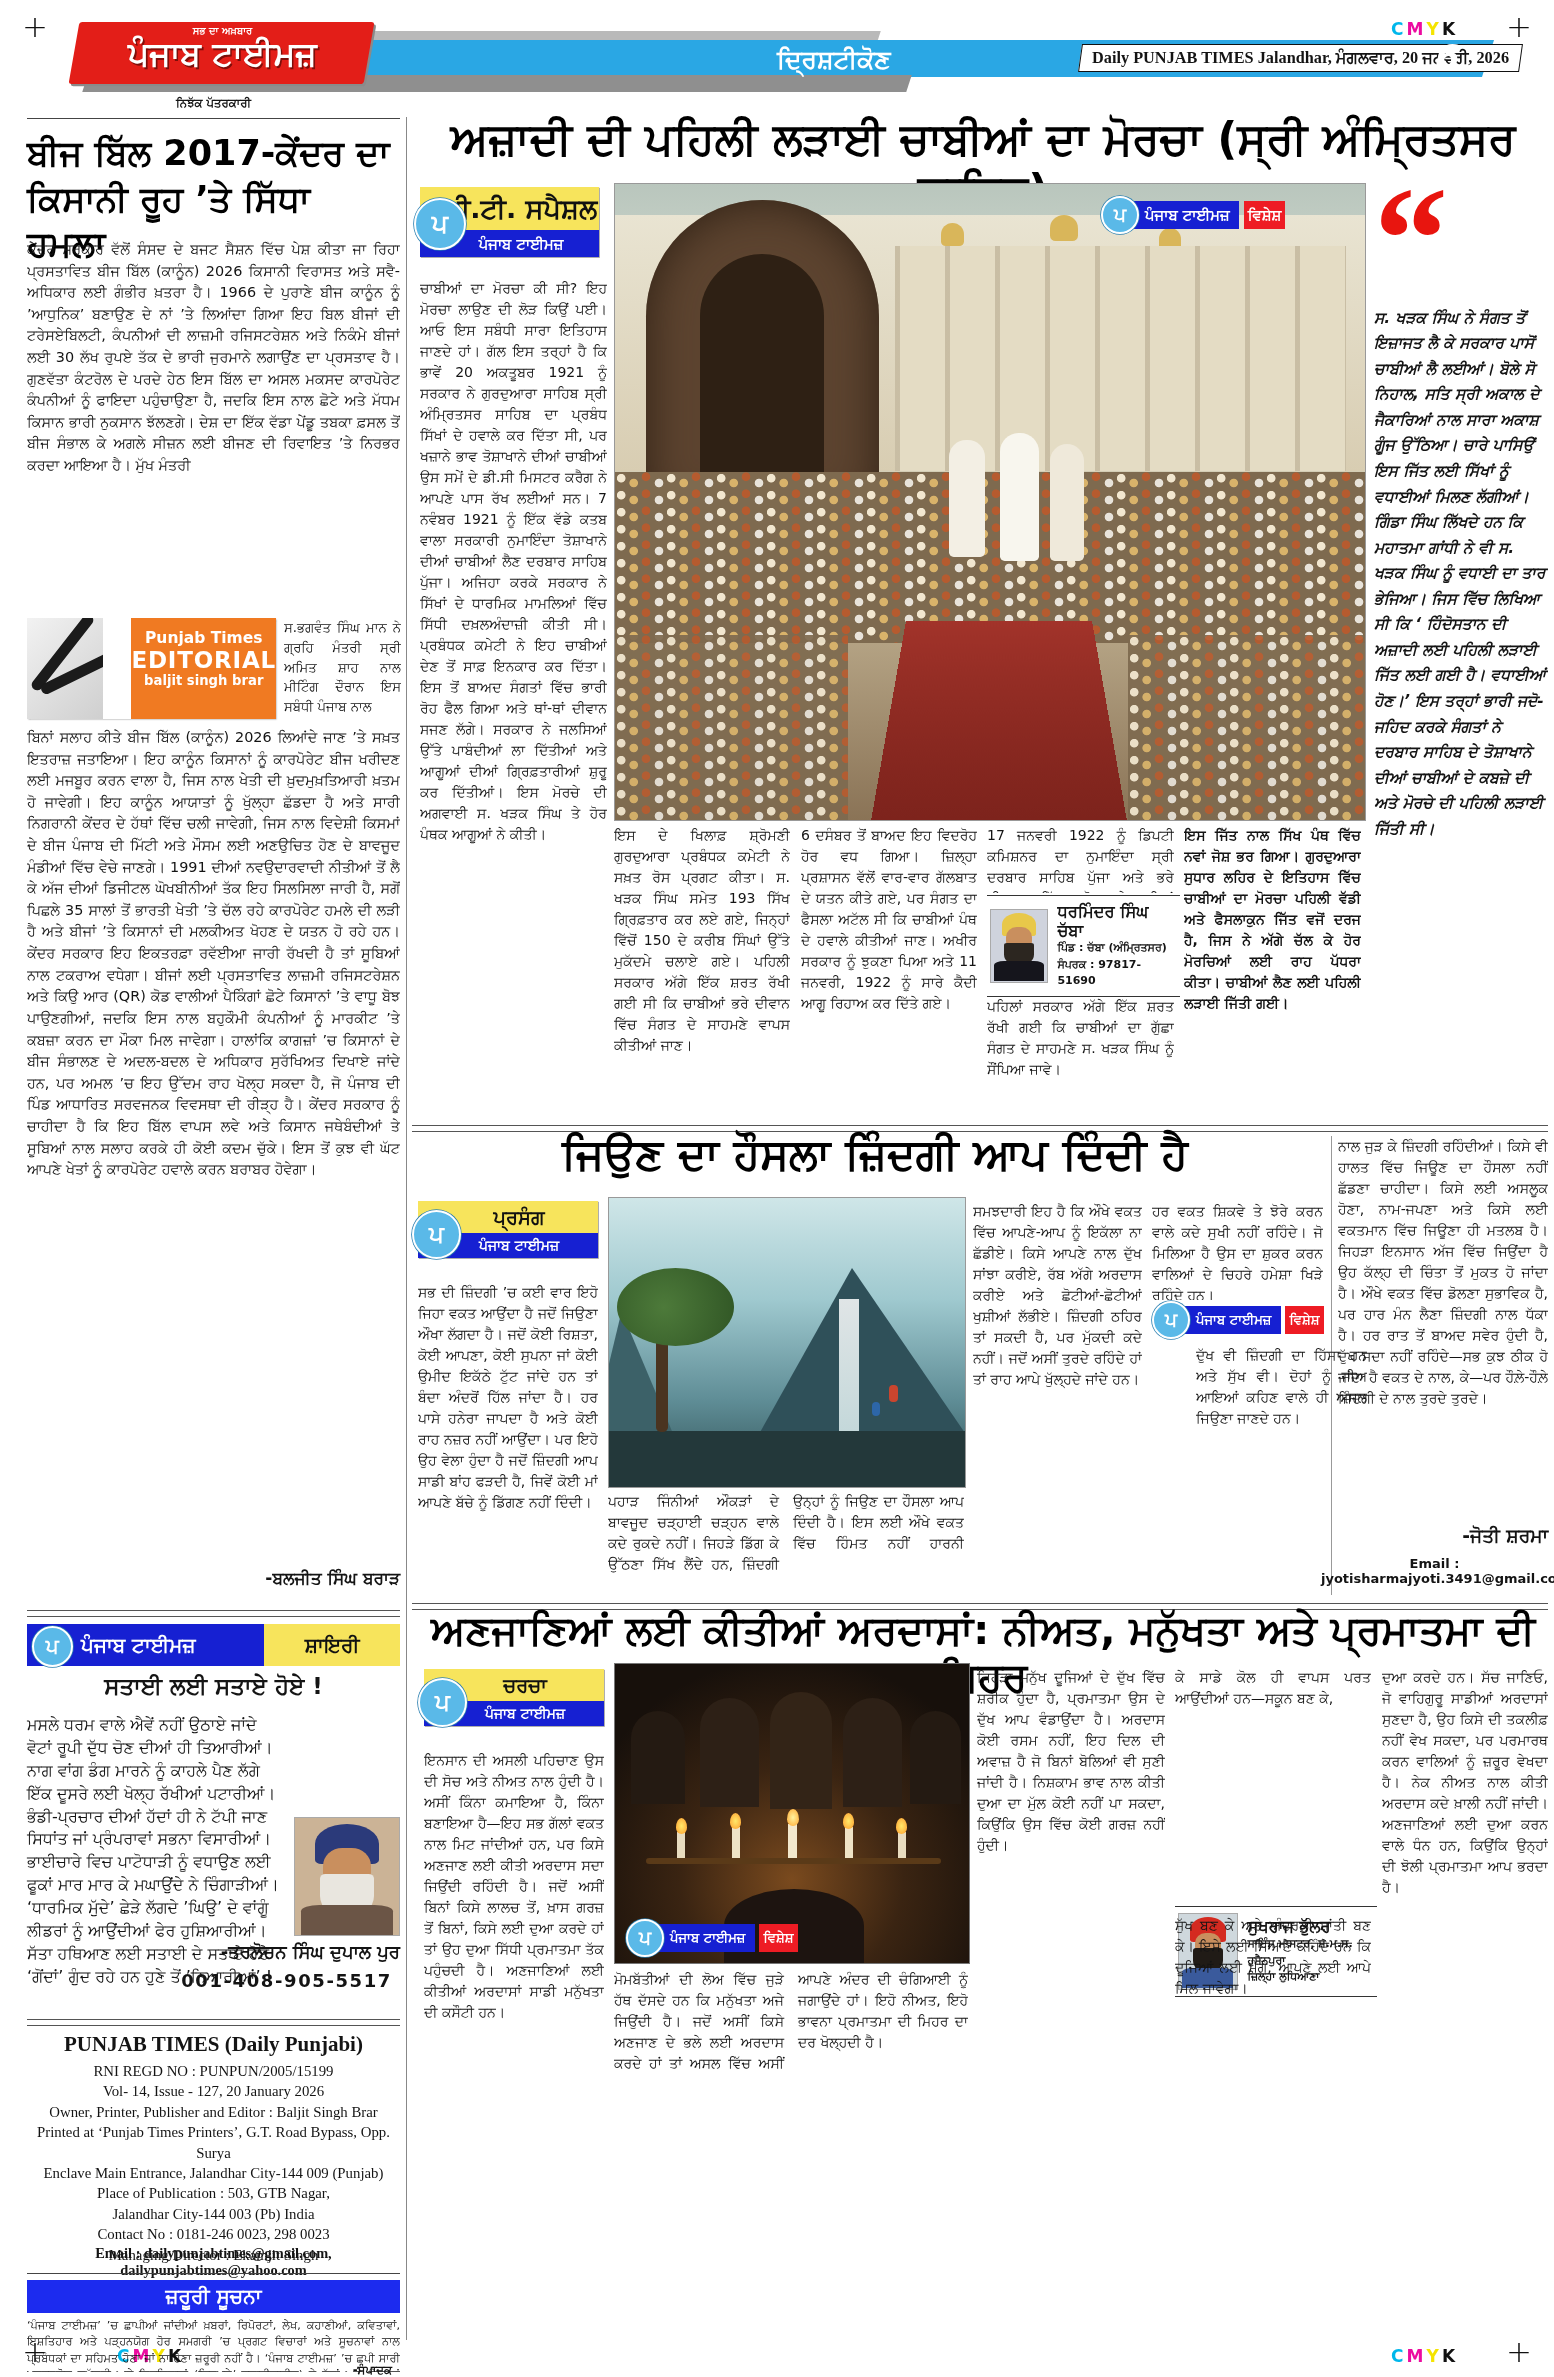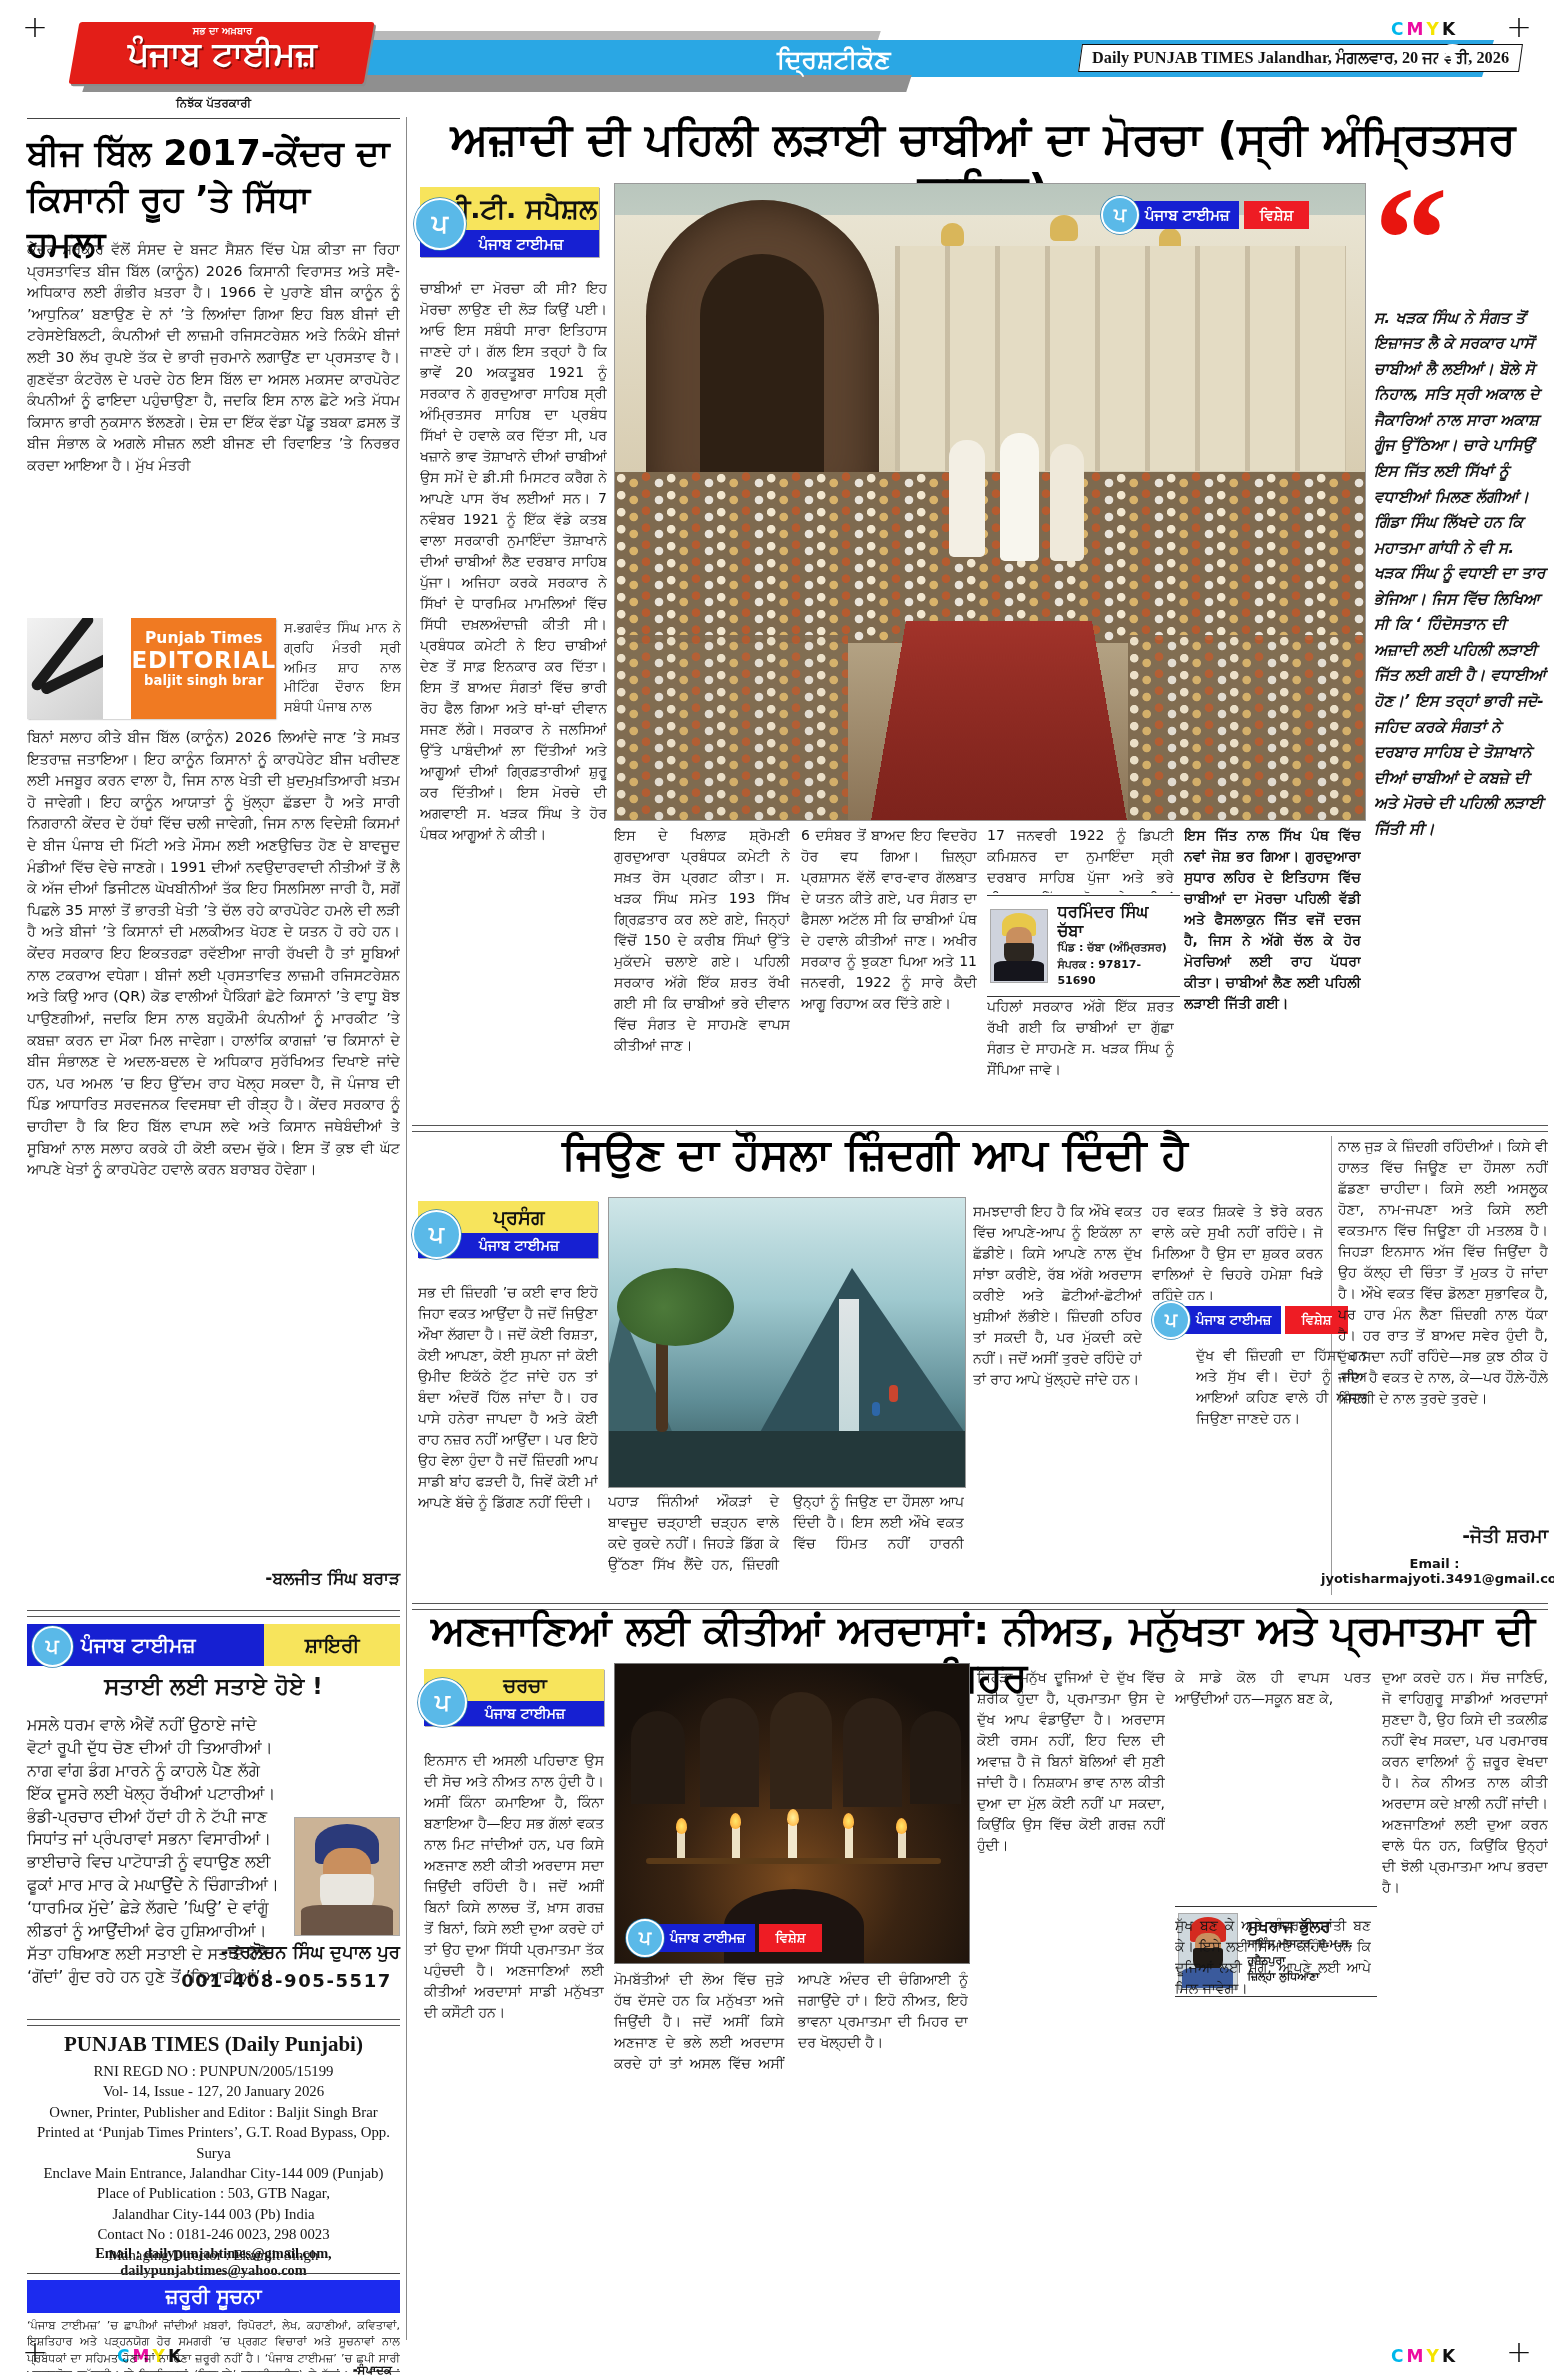--- a/index.html
+++ b/index.html
@@ -55,21 +55,21 @@
   .cmyk{font-weight:bold;font-size:17px;letter-spacing:3.1px;}
   .cmyk .c{color:#00b7eb}.cmyk .m{color:#ec0ba0}.cmyk .y{color:#f5e400}.cmyk .k{color:#111}
   .plus{font-size:31px;font-weight:200;color:#111;line-height:1;}
   .editorial{display:flex;height:101px;box-shadow:0.8px 0.8px 1.6px #999;gap:28px;}
   .editorial .pens{width:93px;background:linear-gradient(135deg,#f2f2f2,#cfcfcf);position:relative;overflow:hidden;}
   .pen{position:absolute;width:11px;height:93px;background:#1b1b1b;border-radius:5.4px;}
   .editorial .or{flex:1;background:#f07a22;color:#fff;text-align:center;padding-top:11px;}
   .imgtag{position:absolute;display:flex;align-items:center;height:28px;}
   .imgtag .circ{width:34px;height:34px;font-size:18.7px;position:relative;z-index:2;}
   .imgtag .blue{background:#1620d2;color:#fff;font-weight:bold;font-size:14.8px;display:flex;align-items:center;height:100%;padding:0 9.3px 0 20px;margin-left:-14px;}
-  .imgtag .red{background:#ee1c24;color:#fff;font-weight:bold;font-size:14.8px;display:flex;align-items:center;height:100%;padding:0 16px;margin-left:4.7px;}
+  .imgtag .red{background:#ee1c24;color:#fff;font-weight:bold;font-size:14.8px;display:flex;align-items:center;height:100%;padding:0 4px;margin-left:4.7px;}
 </style>
 </head>
 <body>
 
 <div id="page">
 
   <div class="abs plus" style="left:22px;top:11px;">+</div>
   <div class="abs cmyk" style="left:117px;top:18.7px;">
     <span class="c">C</span><span class="m">M</span><span class="y">Y</span><span class="k">K</span>
   </div>

